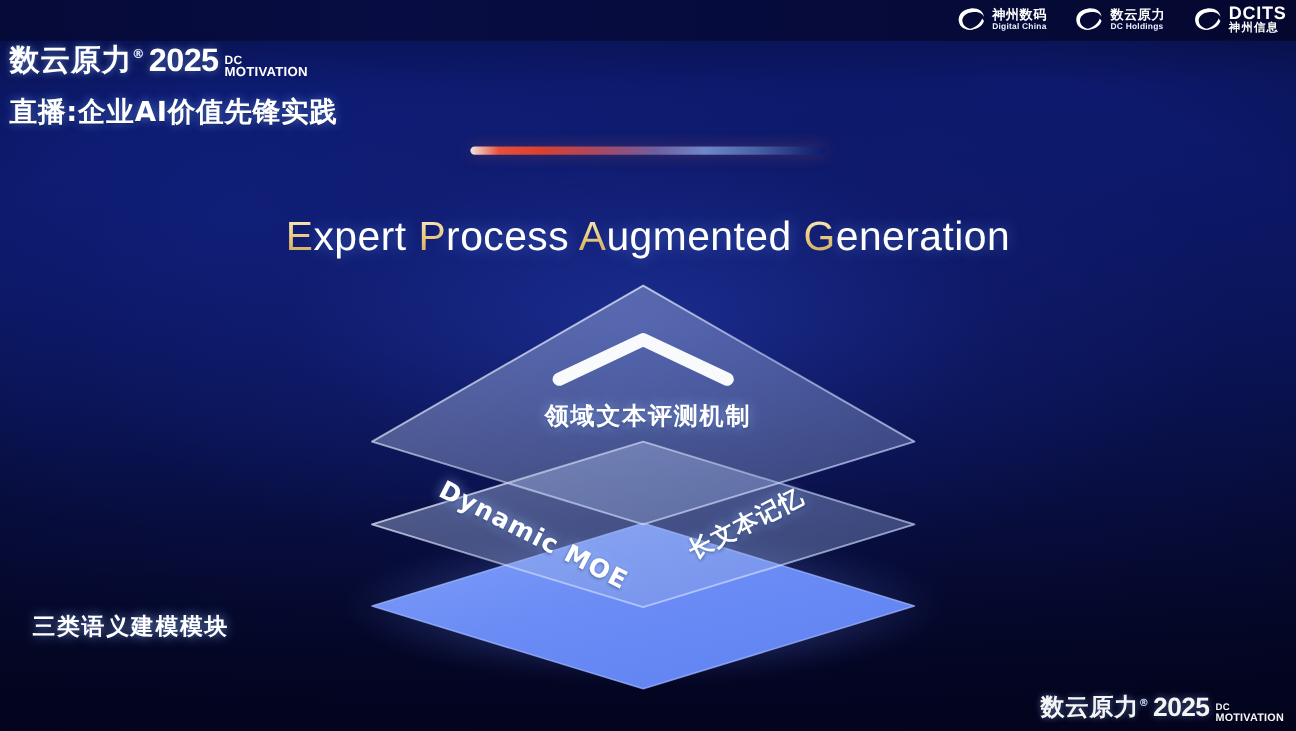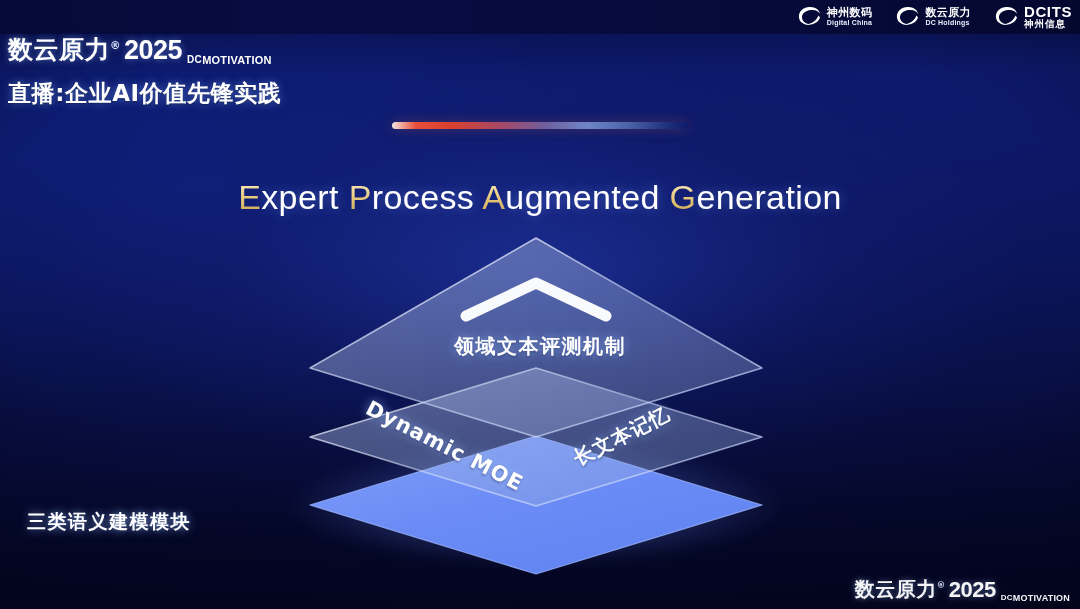--- a/index.html
+++ b/index.html
@@ -40,21 +40,21 @@
     font-weight:700; color:#ffffff; letter-spacing:.5px;
     text-shadow:0 0 6px rgba(150,190,255,.55);
     margin-top:31px;
   }
   .bl-reg { font-size:.42em; vertical-align:super; color:#dfe9ff; font-weight:700; }
   .bl-year {
     font-weight:700; color:#ffffff; letter-spacing:-.5px;
     text-shadow:0 0 7px rgba(150,190,255,.5);
     text-align:right;
   }
-  .bl-sub { display:flex; flex-direction:row; line-height:.92; color:#ffffff; font-weight:700; }
+  .bl-sub { display:flex; flex-direction:column; line-height:.92; color:#ffffff; font-weight:700; }
   .bl-sub .s1 { letter-spacing:.3px; }
   .bl-sub .s2 { letter-spacing:.2px; }
 
   #topLogo { position:absolute; left:8px; top:2px; z-index:8; }
   #topLogo .bl-cn   { font-size:25px; }
   #topLogo .bl-year { font-size:27px; margin-left:1px; }
   #topLogo .bl-sub  { margin-left:3px; margin-bottom:1px; }
   #topLogo .bl-sub .s1 { font-size:10px; }
   #topLogo .bl-sub .s2 { font-size:11px; }
 

